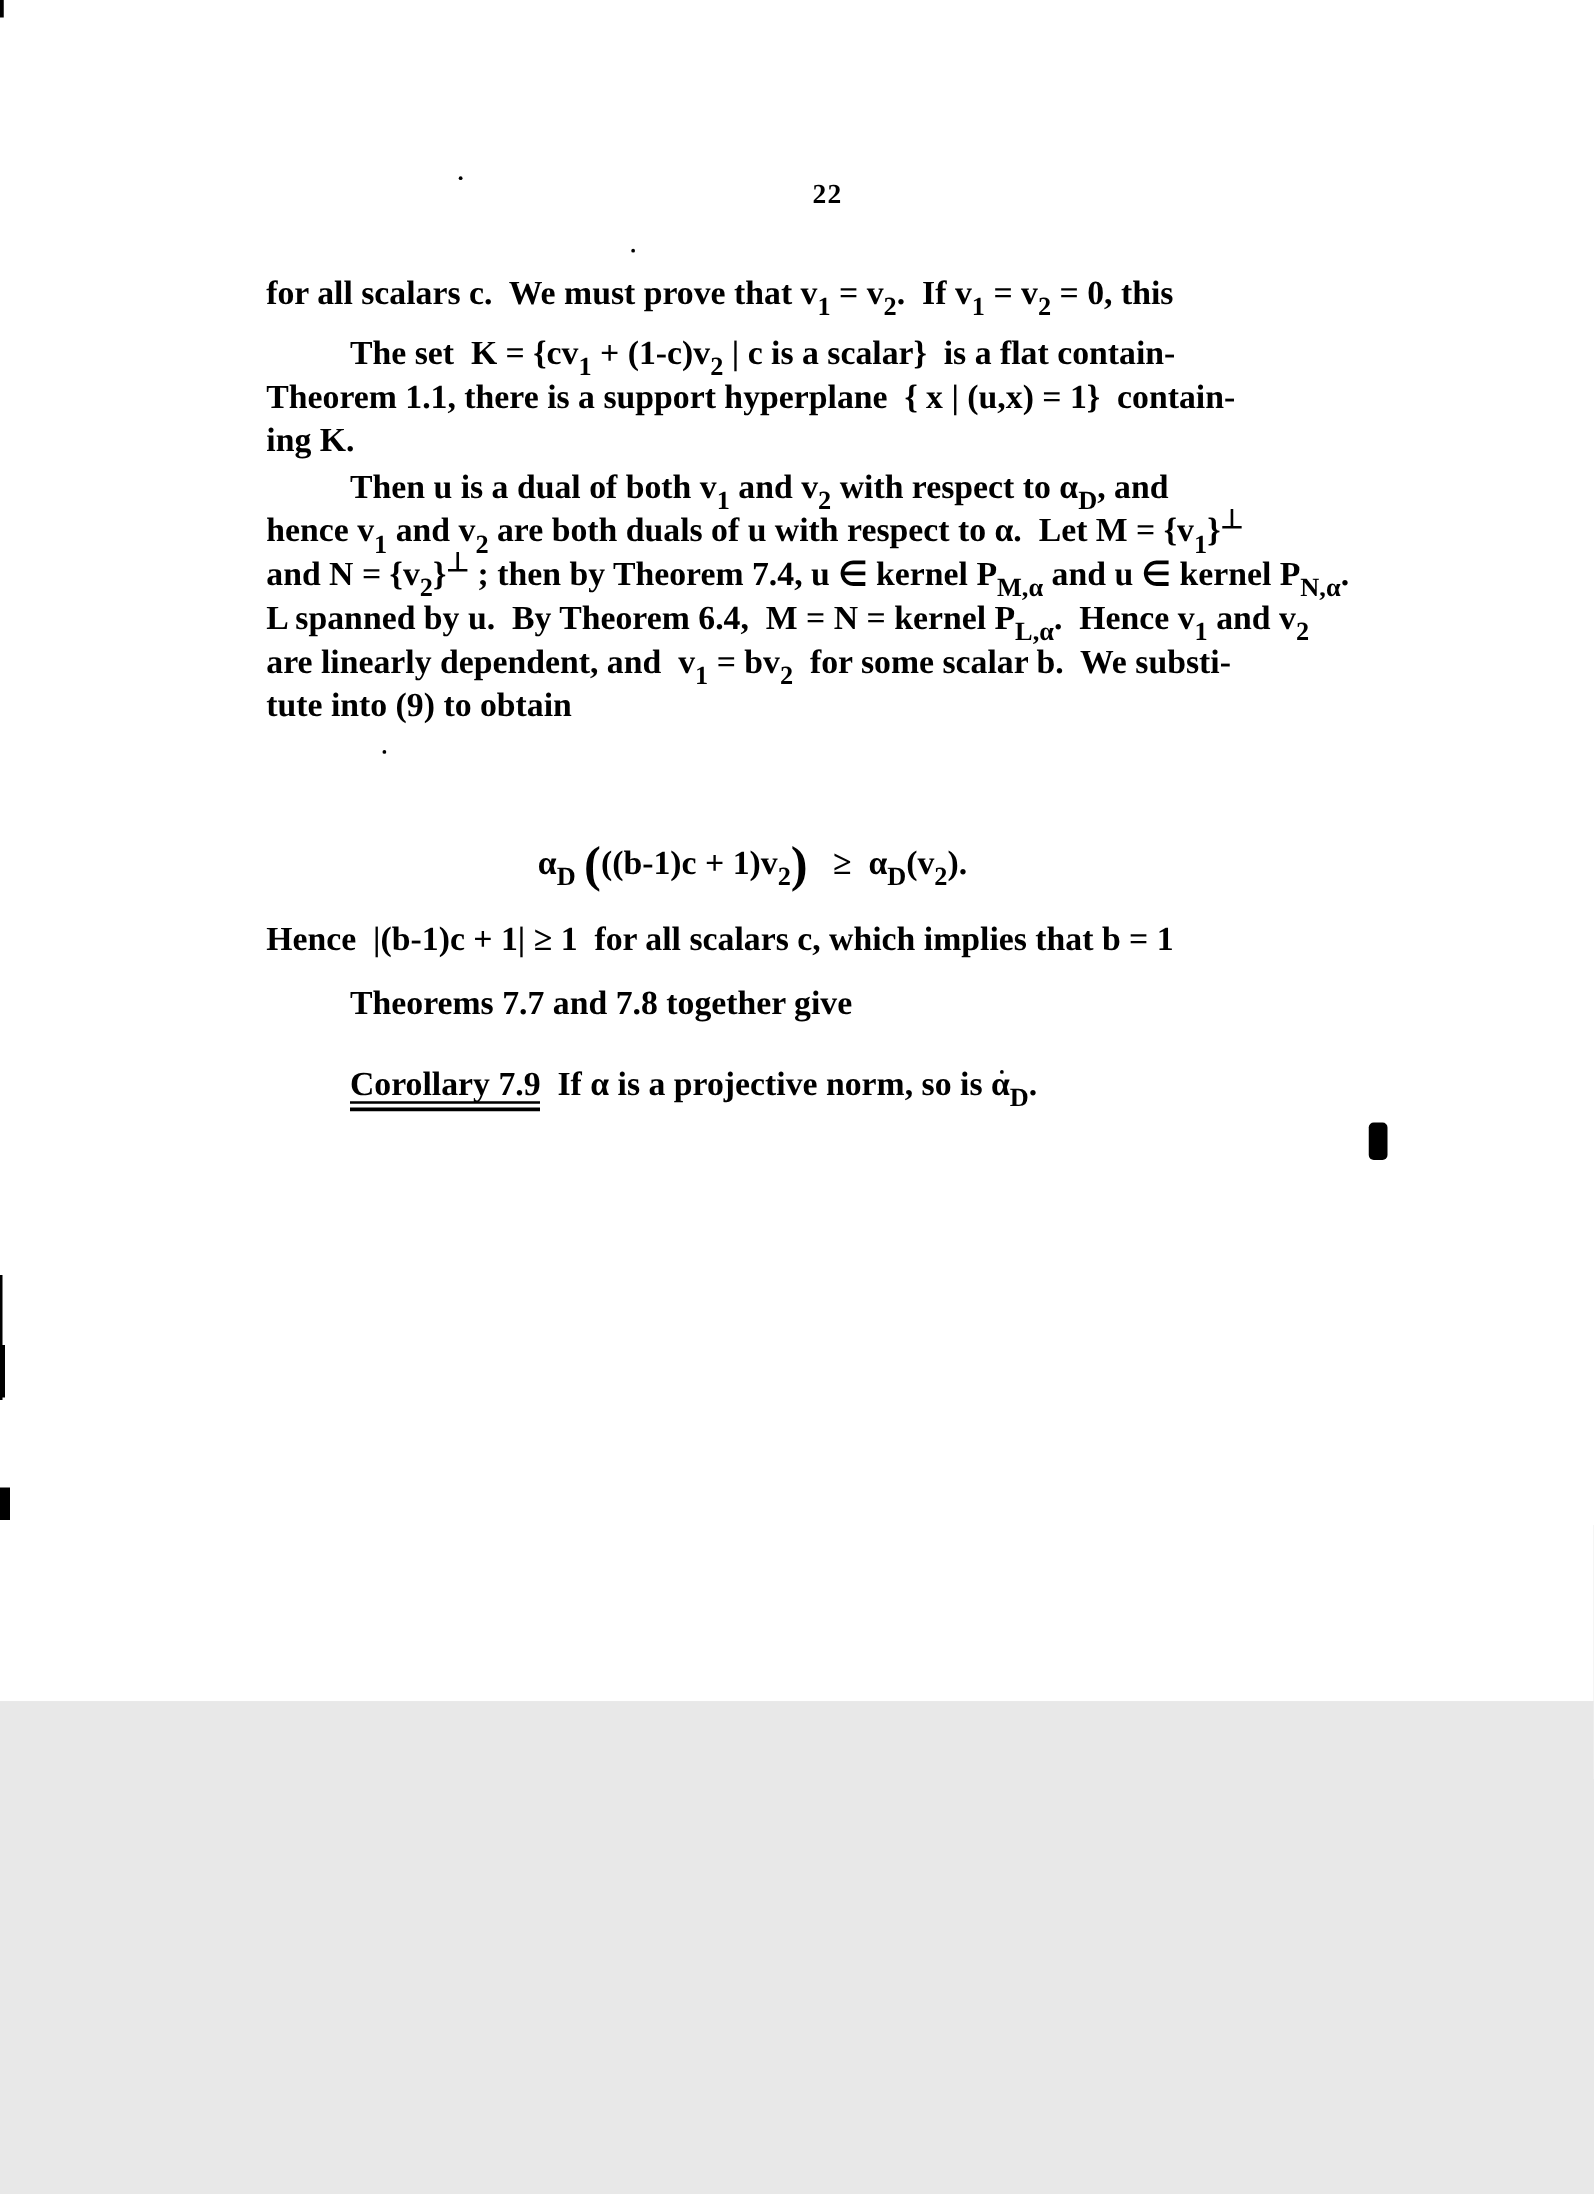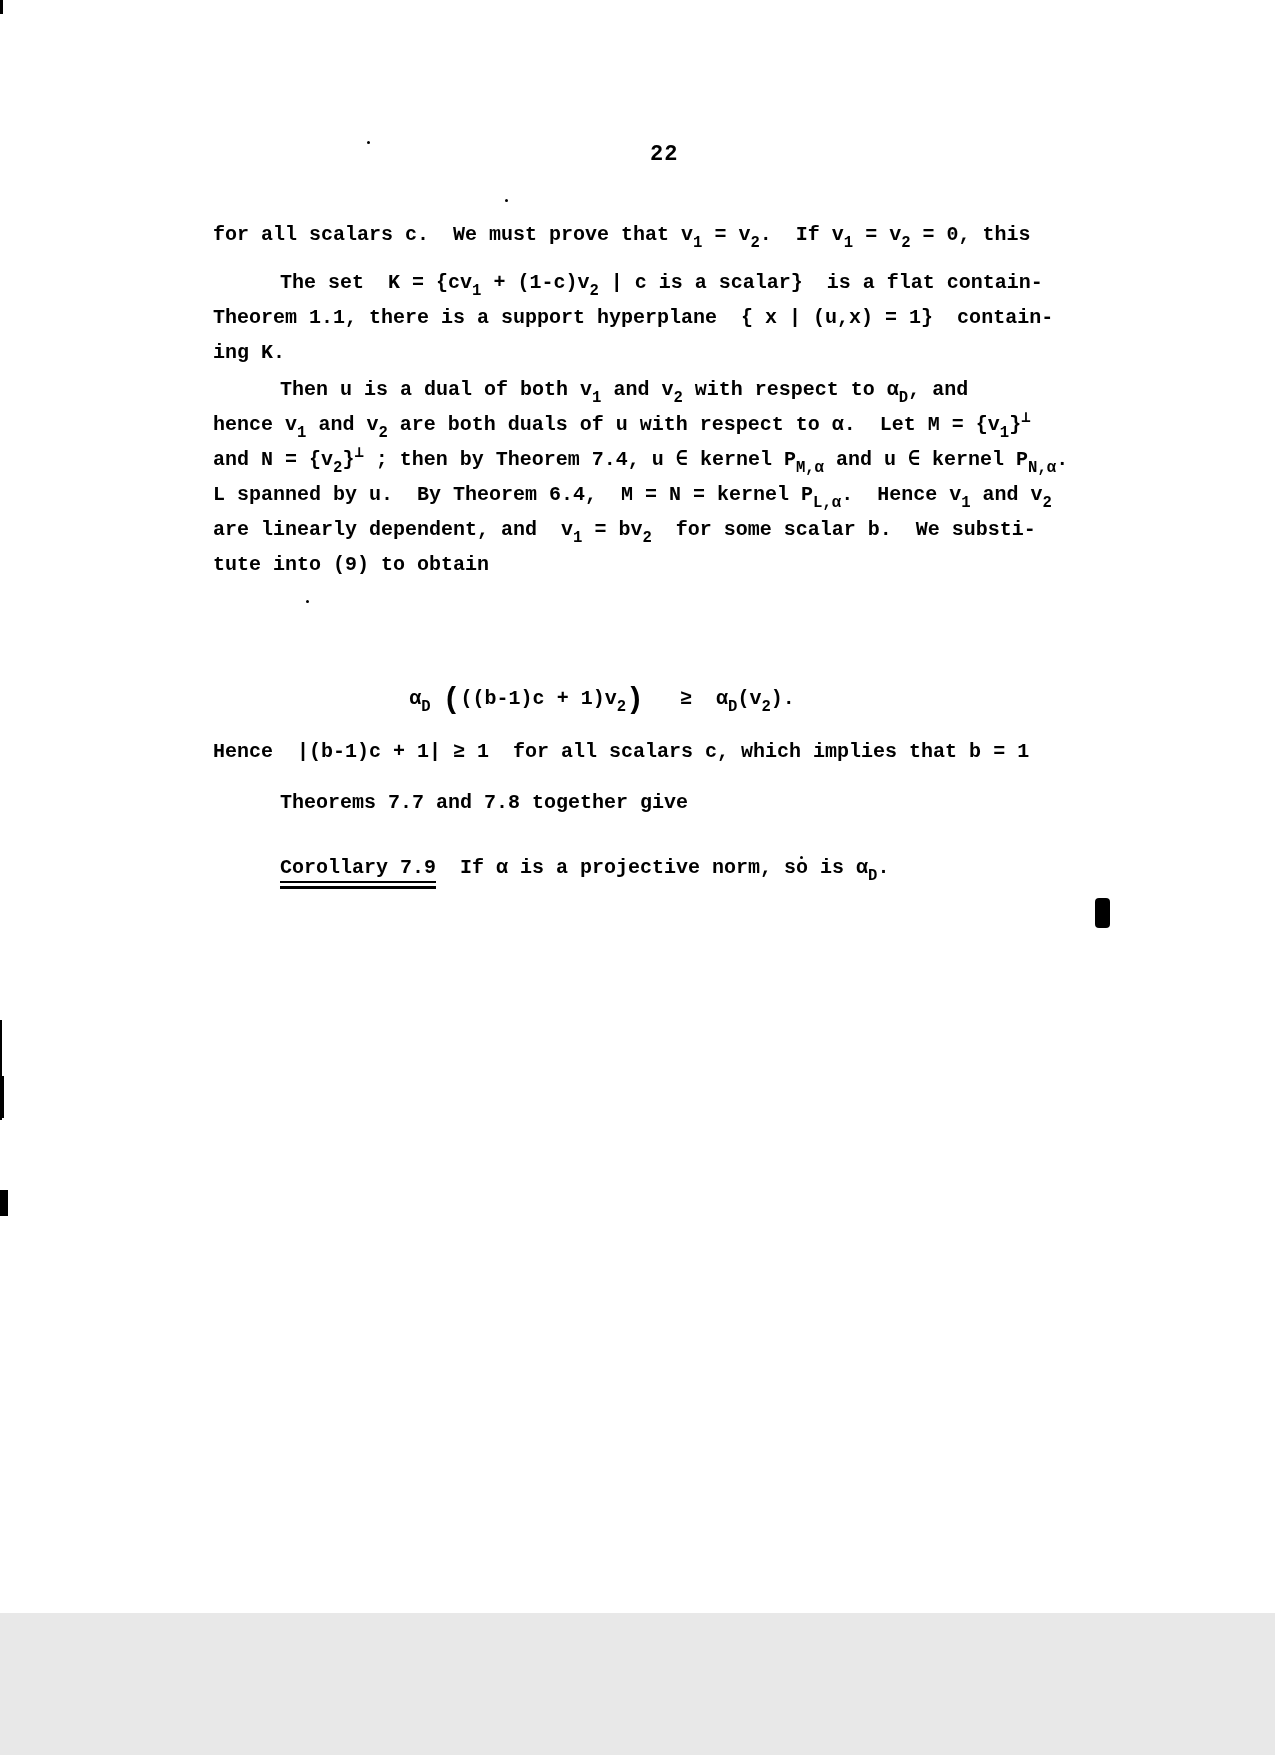--- a/index.html
+++ b/index.html
@@ -1,50 +1,50 @@
 <!DOCTYPE html>
 <html><head>
 <meta charset="utf-8">
 <style>
   html,body{margin:0;padding:0;background:#e8e8e8;}
   .sheet{
     position:relative;
-    width:1275px;height:1613px;
+    width:1275px;height:1361px;
     background:#ffffff;
     overflow:hidden;
-    font-family:Liberation Mono, monospace;
+    font-family:Liberation Serif, serif;
     font-weight:700;
     color:#000;
   }
   .page-number{
     position:absolute;
     top:142px;left:650px;
     font-size:22px;
     letter-spacing:1px;
   }
   .content{
     position:absolute;
     left:213px;top:217px;
     width:960px;
   }
   .para{margin:0;}
   .para .line{
     height:35px;line-height:35px;
-    font-size:20px;
+    font-size:27px;
     white-space:pre;
   }
   
   .para:nth-child(2){margin-top:13px;}
   .para:nth-child(3){margin-top:2px;}
   .para:nth-child(4){margin-top:87px;margin-bottom:19px;}
   .para:nth-child(6){margin-top:16px;}
   .para:nth-child(7){margin-top:30px;}
   .para.indented .line:first-child{padding-left:67px;}
   .para.equation{text-align:center;padding-right:182px;}
-  .para.equation .line{height:46px;line-height:60px;}
+  .para.equation .line{height:46px;line-height:42px;}
   
   .sb{font-size:0.78em;position:relative;top:0.45em;}
   .sp{font-size:0.78em;position:relative;top:-0.5em;}
   .bp{font-size:1.5em;vertical-align:-0.14em;font-weight:700;}
   .ul{
     display:inline-block;
     padding-bottom:4px;
     background:
       linear-gradient(#000,#000) 0 100%/100% 3px no-repeat,
       linear-gradient(#000,#000) 0 calc(100% - 6px)/100% 2px no-repeat;

